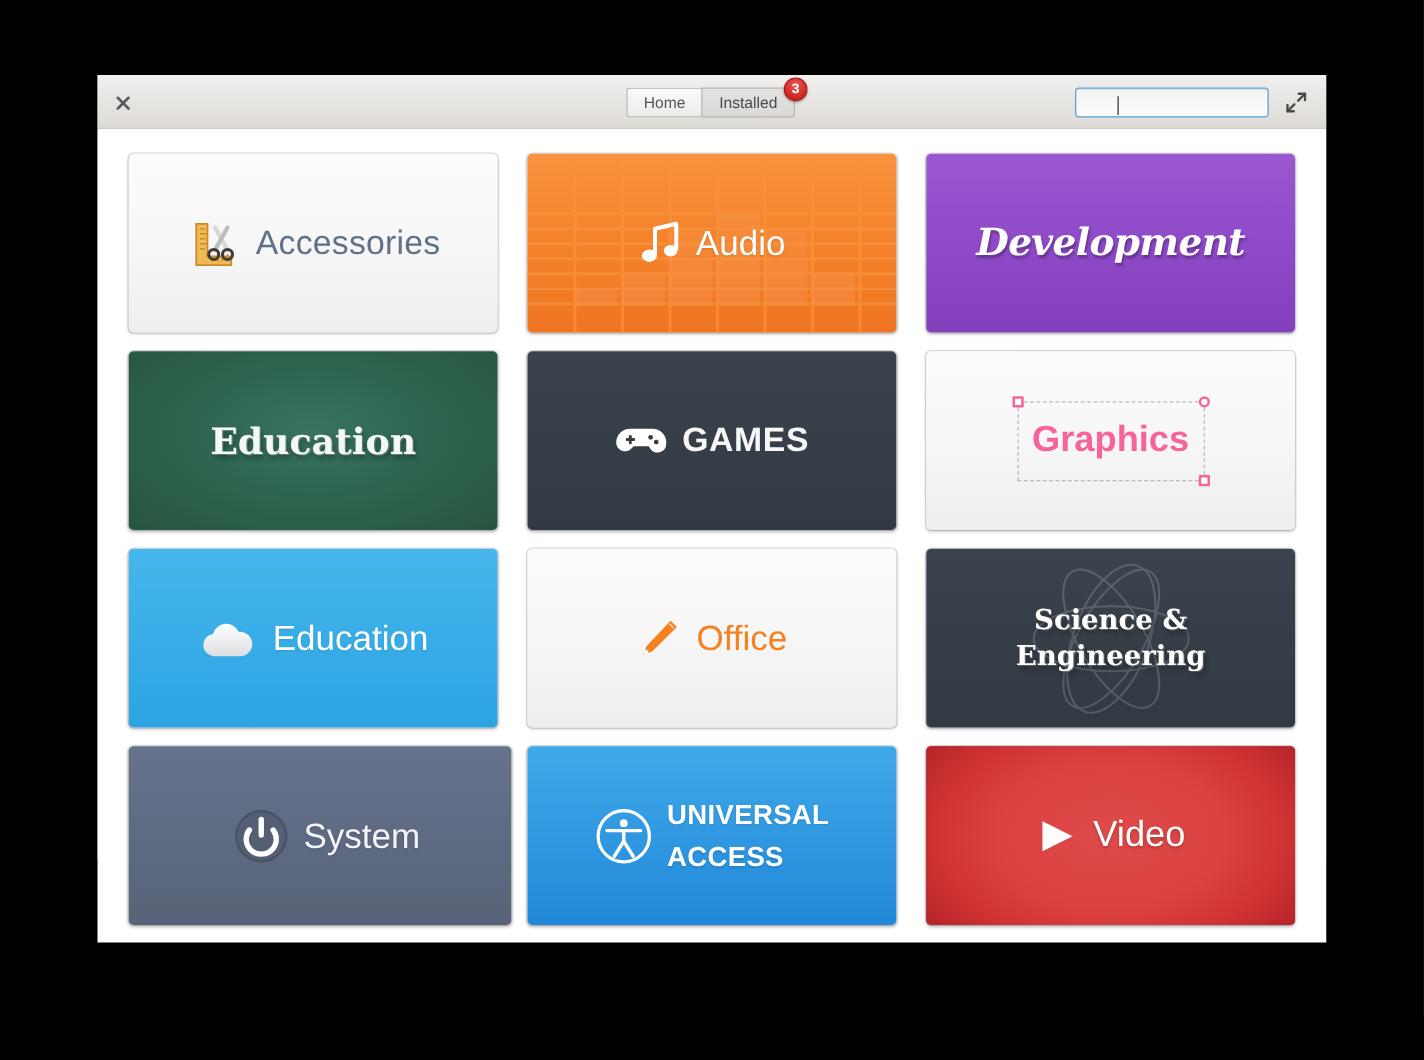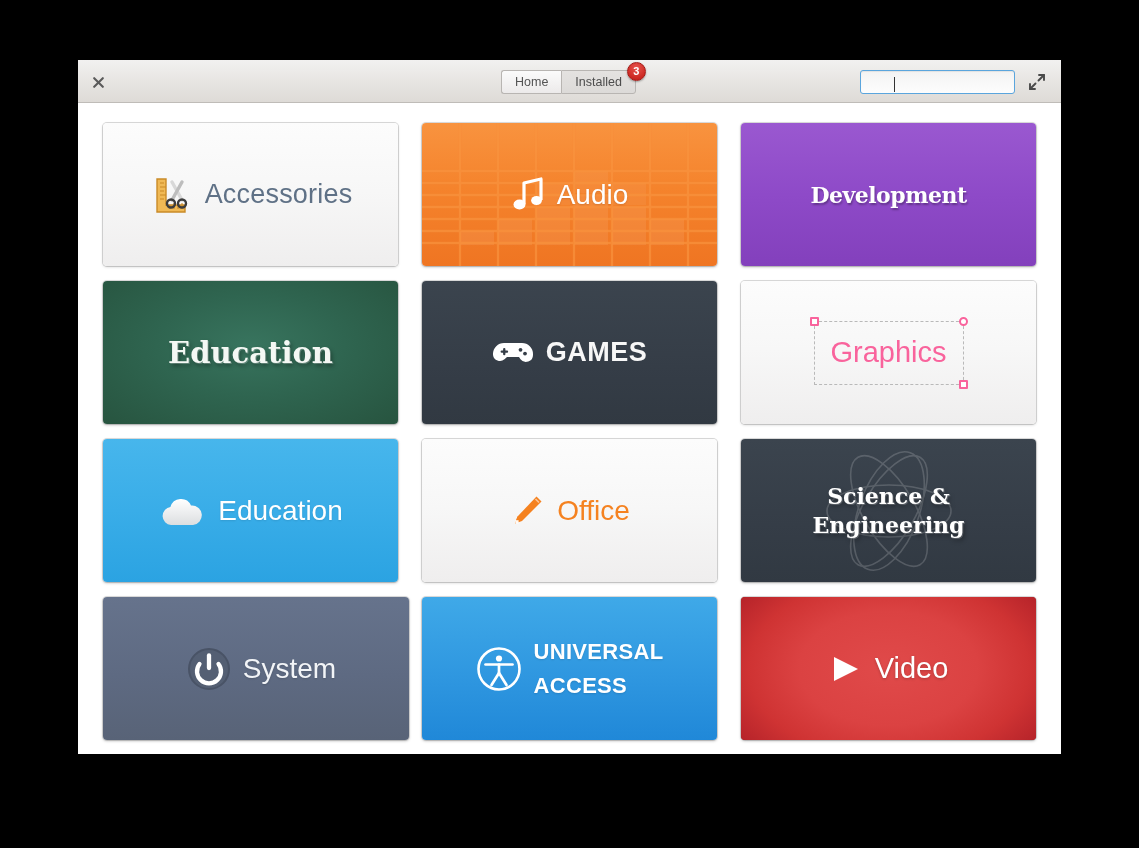--- a/index.html
+++ b/index.html
@@ -206,22 +206,23 @@
     width: 100%; height: 100%;
     z-index: 1;
     opacity: .95;
   }
 
   .t-development {
     background: linear-gradient(to bottom, #9a58d0 0%, #8e4ac8 50%, #8340bc 100%);
   }
   .t-development .label {
     font-family: "DejaVu Serif", serif;
+    font-style: italic;
     font-weight: bold;
-    font-size: 22px;
+    font-size: 30px;
     color: #ffffff;
     text-shadow: 1px 2px 2px rgba(0,0,0,0.3);
     letter-spacing: -.5px;
   }
 
   .t-education {
     background: radial-gradient(ellipse at 50% 45%, #38745e 0%, #2f6550 45%, #27543f 100%);
   }
   .t-education .label {
     font-family: "DejaVu Serif", serif;
@@ -230,21 +231,21 @@
     color: #f4f8f4;
     text-shadow: 1px 1px 0 rgba(255,255,255,0.25), 2px 3px 4px rgba(0,0,0,0.35);
   }
 
   .t-games { background: linear-gradient(to bottom, #3b444e 0%, #353d47 60%, #313942 100%); }
   .t-games .label { font-size: 27px; color: #f7f7f7; font-weight: bold; letter-spacing: .5px; }
 
   .t-graphics .label {
     font-size: 29px;
     color: #f9639c;
-    font-weight: 400;
+    font-weight: 700;
   }
   .sel-box {
     position: absolute;
     left: 50%;
     top: 50%;
     transform: translate(-50%, -50%);
     width: 148px;
     height: 62px;
     border: 1px dashed #b9b9b9;
     z-index: 2;

